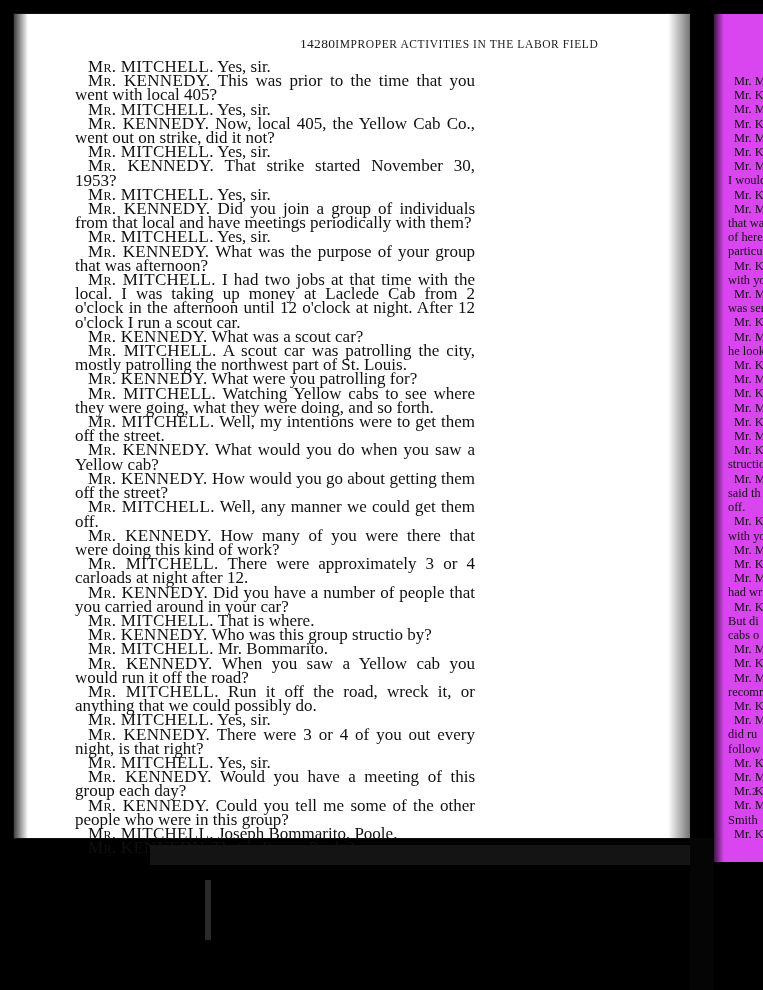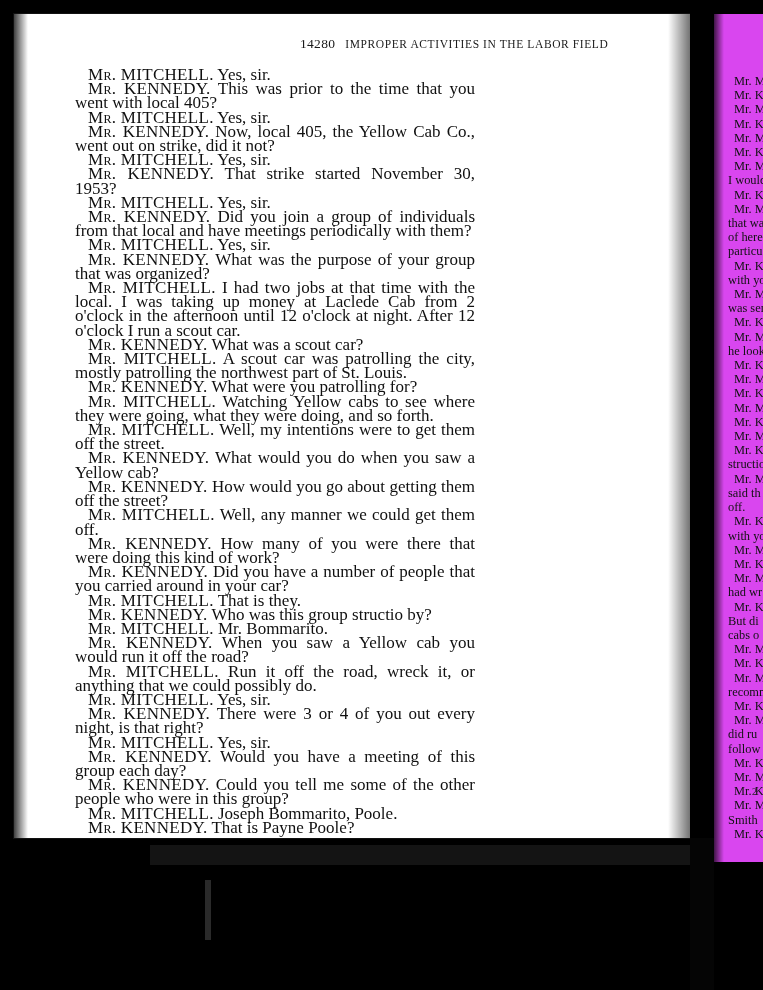--- a/index.html
+++ b/index.html
@@ -78,23 +78,23 @@
   
   .page-inner {
     position: absolute;
     left: 58px;
     top: 22px;
     width: 574px;
   }
   .head-row {
     display: flex;
     align-items: baseline;
-    gap: 10px;
+    gap: 0;
     margin-left: 228px;
-    margin-bottom: 16px;
+    margin-bottom: 8px;
   }
   .page-number {
     font-size: 13.5px;
     letter-spacing: 0.3px;
     color: #1a1a1a;
   }
   .running-head {
     font-size: 11.5px;
     font-variant: small-caps;
     letter-spacing: 0.6px;
@@ -157,33 +157,34 @@
       <div class="body-col" id="transcript-body">
           <p class="qa"><span class="spk">Mr. MITCHELL.</span><span> Yes, sir.</span></p>
           <p class="qa"><span class="spk">Mr. KENNEDY.</span><span> This was prior to the time that you went with local 405?</span></p>
           <p class="qa"><span class="spk">Mr. MITCHELL.</span><span> Yes, sir.</span></p>
           <p class="qa"><span class="spk">Mr. KENNEDY.</span><span> Now, local 405, the Yellow Cab Co., went out on strike, did it not?</span></p>
           <p class="qa"><span class="spk">Mr. MITCHELL.</span><span> Yes, sir.</span></p>
           <p class="qa"><span class="spk">Mr. KENNEDY.</span><span> That strike started November 30, 1953?</span></p>
           <p class="qa"><span class="spk">Mr. MITCHELL.</span><span> Yes, sir.</span></p>
           <p class="qa"><span class="spk">Mr. KENNEDY.</span><span> Did you join a group of individuals from that local and have meetings periodically with them?</span></p>
           <p class="qa"><span class="spk">Mr. MITCHELL.</span><span> Yes, sir.</span></p>
-          <p class="qa"><span class="spk">Mr. KENNEDY.</span><span> What was the purpose of your group that was organized?</span></p>
+          <p class="qa"><span class="spk">Mr. KENNEDY.</span><span> What was the purpose of your group that was afternoon?</span></p>
           <p class="qa"><span class="spk">Mr. MITCHELL.</span><span> I had two jobs at that time with the local.  I was taking up money at Laclede Cab from 2 o'clock in the afternoon until 12 o'clock at night.  After 12 o'clock I run a scout car.</span></p>
           <p class="qa"><span class="spk">Mr. KENNEDY.</span><span> What was a scout car?</span></p>
           <p class="qa"><span class="spk">Mr. MITCHELL.</span><span> A scout car was patrolling the city, mostly patrolling the northwest part of St. Louis.</span></p>
           <p class="qa"><span class="spk">Mr. KENNEDY.</span><span> What were you patrolling for?</span></p>
           <p class="qa"><span class="spk">Mr. MITCHELL.</span><span> Watching Yellow cabs to see where they were going, what they were doing, and so forth.</span></p>
           <p class="qa"><span class="spk">Mr. MITCHELL.</span><span> Well, my intentions were to get them off the street.</span></p>
           <p class="qa"><span class="spk">Mr. KENNEDY.</span><span> What would you do when you saw a Yellow cab?</span></p>
           <p class="qa"><span class="spk">Mr. KENNEDY.</span><span> How would you go about getting them off the street?</span></p>
           <p class="qa"><span class="spk">Mr. MITCHELL.</span><span> Well, any manner we could get them off.</span></p>
           <p class="qa"><span class="spk">Mr. KENNEDY.</span><span> How many of you were there that were doing this kind of work?</span></p>
+          <p class="qa"><span class="spk">Mr. MITCHELL.</span><span> There were approximately 3 or 4 carloads at night after 12.</span></p>
           <p class="qa"><span class="spk">Mr. KENNEDY.</span><span> Did you have a number of people that you carried around in your car?</span></p>
-          <p class="qa"><span class="spk">Mr. MITCHELL.</span><span> That is they.</span></p>
+          <p class="qa"><span class="spk">Mr. MITCHELL.</span><span> That is where.</span></p>
           <p class="qa"><span class="spk">Mr. KENNEDY.</span><span> Who was this group structio by?</span></p>
           <p class="qa"><span class="spk">Mr. MITCHELL.</span><span> Mr. Bommarito.</span></p>
           <p class="qa"><span class="spk">Mr. KENNEDY.</span><span> When you saw a Yellow cab you would run it off the road?</span></p>
           <p class="qa"><span class="spk">Mr. MITCHELL.</span><span> Run it off the road, wreck it, or anything that we could possibly do.</span></p>
           <p class="qa"><span class="spk">Mr. MITCHELL.</span><span> Yes, sir.</span></p>
           <p class="qa"><span class="spk">Mr. KENNEDY.</span><span> There were 3 or 4 of you out every night, is that right?</span></p>
           <p class="qa"><span class="spk">Mr. MITCHELL.</span><span> Yes, sir.</span></p>
           <p class="qa"><span class="spk">Mr. KENNEDY.</span><span> Would you have a meeting of this group each day?</span></p>
           <p class="qa"><span class="spk">Mr. KENNEDY.</span><span> Could you tell me some of the other people who were in this group?</span></p>
           <p class="qa"><span class="spk">Mr. MITCHELL.</span><span> Joseph Bommarito, Poole.</span></p>

